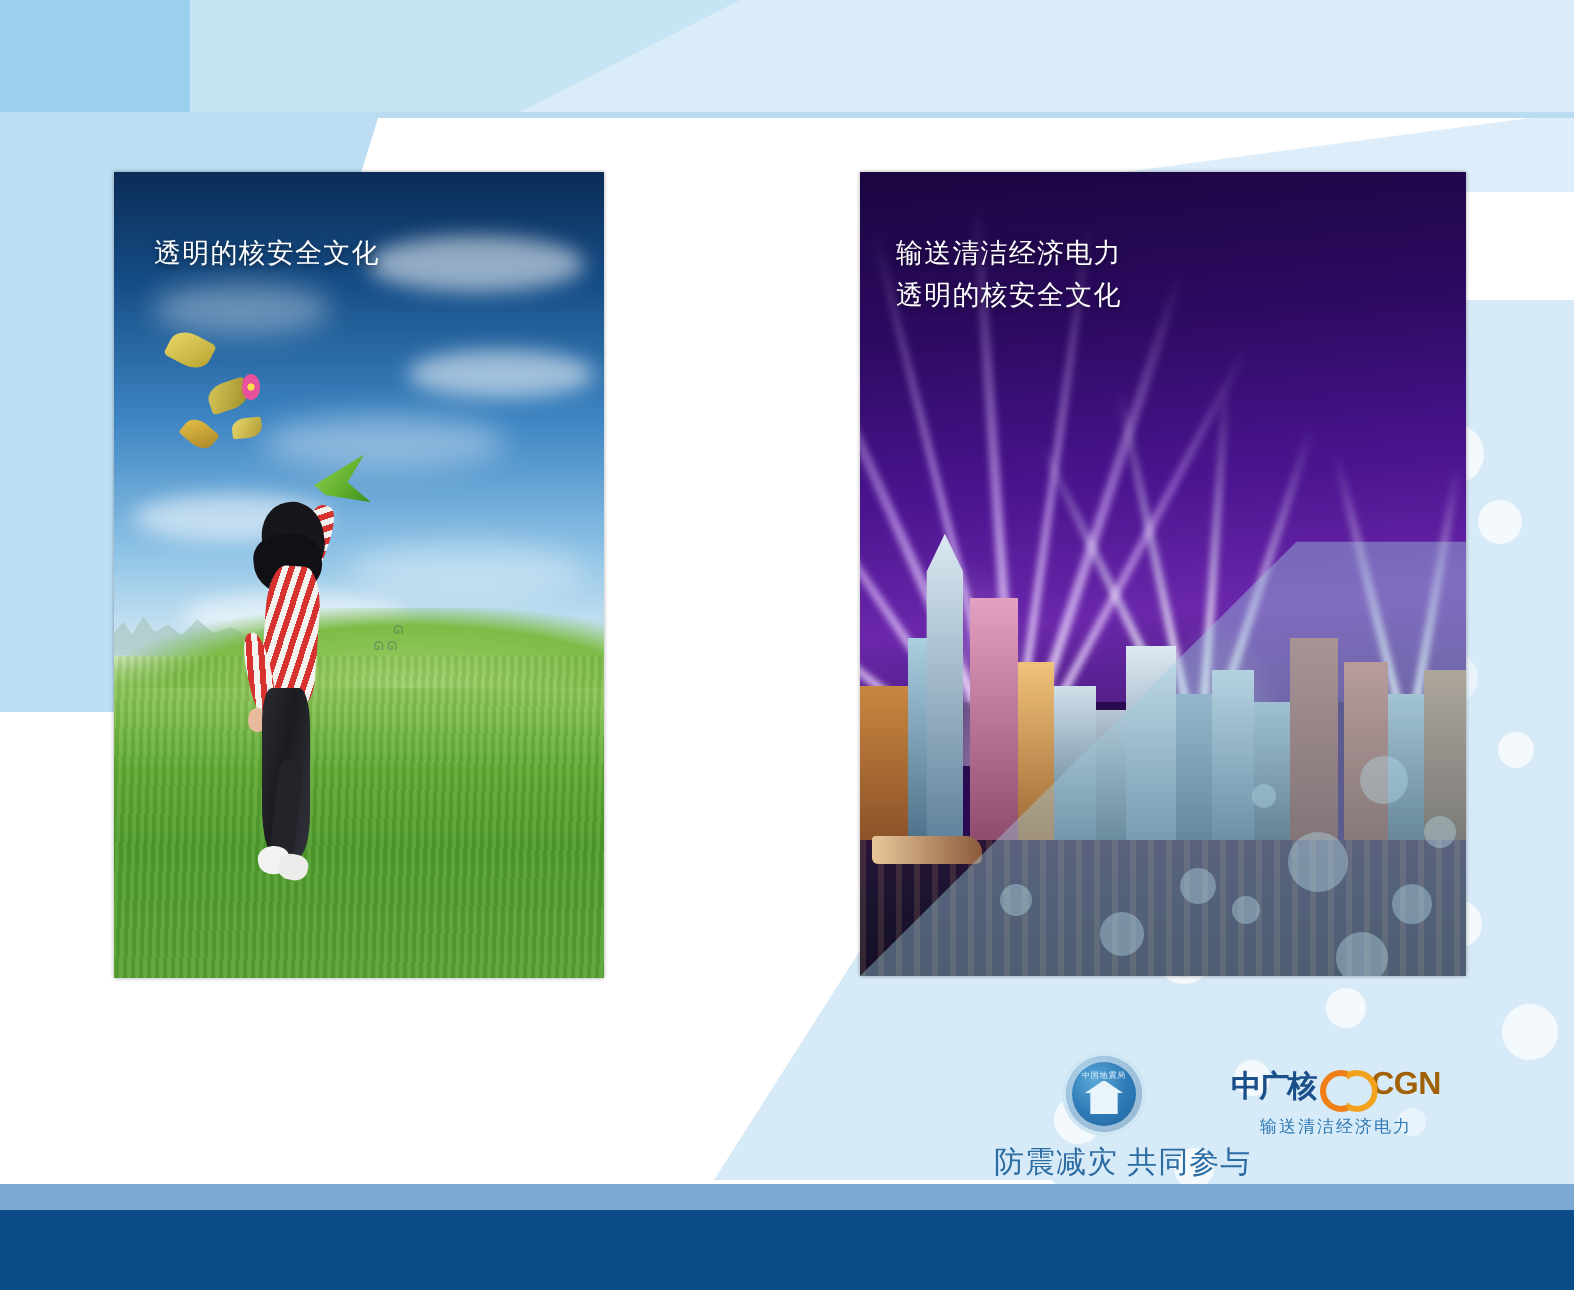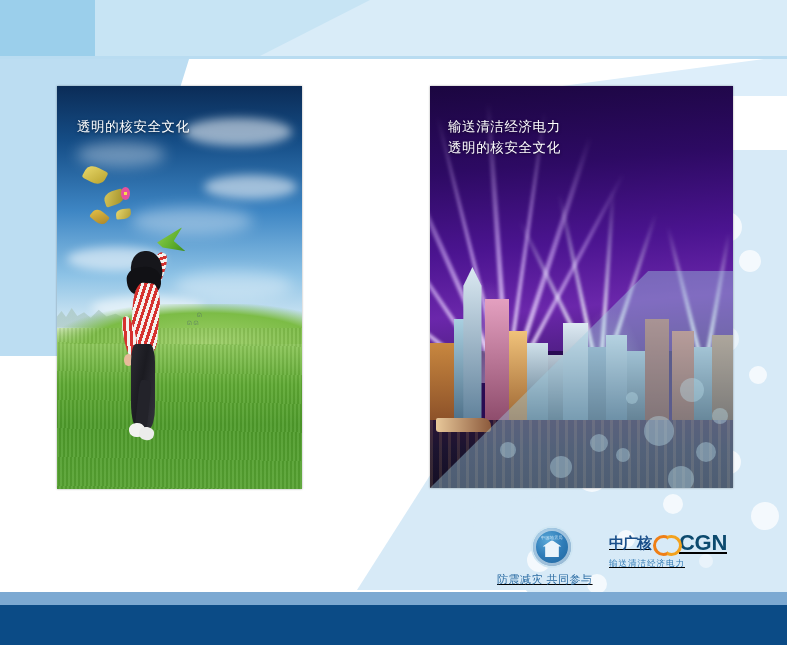--- a/index.html
+++ b/index.html
@@ -136,43 +136,43 @@
   .boat{position:absolute;left:2%;bottom:14%;width:18%;height:3.5%;
     background:linear-gradient(90deg,#e8c89a,#8c5a3c);border-radius:2px 8px 3px 3px;}
 
   
   .photo-overlay{position:absolute;right:0;bottom:0;width:100%;height:100%;
     background:rgba(160,205,225,.42);
     clip-path:polygon(100% 46%, 100% 100%, 0 100%, 72% 46%);}
 
   
   .logos{position:absolute;left:497px;top:528px;width:230px;height:56px;}
-  .logo-block{position:absolute;text-align:left;text-decoration:underline;}
+  .logo-block{position:absolute;text-align:center;}
   .logo-seismic{left:0;top:0;width:110px;}
   .logo-cgn{left:112px;top:4px;width:118px;}
 
   .seal{width:38px;height:38px;margin:0 auto;border-radius:50%;
     background:radial-gradient(circle at 38% 32%,#5aa8d8 0%,#2f7cb8 45%,#1d5f97 100%);
     box-shadow:0 0 0 2px #cfe6f3, inset 0 0 0 3px rgba(255,255,255,.55);
     position:relative;}
   .seal-inner{position:absolute;left:50%;top:54%;transform:translate(-50%,-50%);
     width:19px;height:17px;background:#eaf4fb;
     clip-path:polygon(50% 0,100% 38%,86% 38%,86% 100%,14% 100%,14% 38%,0 38%);}
   .seal-arc{position:absolute;left:50%;top:7px;transform:translateX(-50%);
     font-size:4px;color:#dbeefb;letter-spacing:.4px;white-space:nowrap;}
-  .logo-cap{margin-top:6px;font-size:11px;color:#2b6ca3;letter-spacing:.5px;white-space:nowrap;}
+  .logo-cap{margin-top:6px;font-size:15px;color:#2b6ca3;letter-spacing:.5px;white-space:nowrap;}
 
   .cgn-wordmark{display:flex;align-items:center;justify-content:center;gap:1px;height:22px;}
   .cgn-cn{font-size:15px;font-weight:bold;color:#1a4f8a;letter-spacing:-1px;}
   .cgn-mark{position:relative;width:24px;height:18px;margin:0 1px;}
   .cgn-mark .c1,.cgn-mark .c2{position:absolute;top:1px;width:15px;height:15px;border-radius:50%;
     border:3.2px solid #f08a1c;}
   .cgn-mark .c1{left:0;border-color:#ef7f16;clip-path:polygon(0 0,72% 0,72% 100%,0 100%);}
   .cgn-mark .c2{left:8px;border-color:#f3a21d;clip-path:polygon(28% 0,100% 0,100% 100%,28% 100%);}
-  .cgn-en{font-size:22px;font-weight:bold;color:#0c4a6e;letter-spacing:-.3px;}
+  .cgn-en{font-size:16px;font-weight:bold;color:#a16207;letter-spacing:-.3px;}
   .cgn-cap{margin-top:4px;font-size:8.5px;color:#2f79b4;letter-spacing:1px;white-space:nowrap;}
 
   
   .bar-light{position:absolute;left:0;top:592px;width:787px;height:13px;background:#7ca9d2;}
   .bar-dark{position:absolute;left:0;top:605px;width:787px;height:40px;background:#0b4b86;}
 </style>
 </head>
 <body>
 
 <div id="poster">

